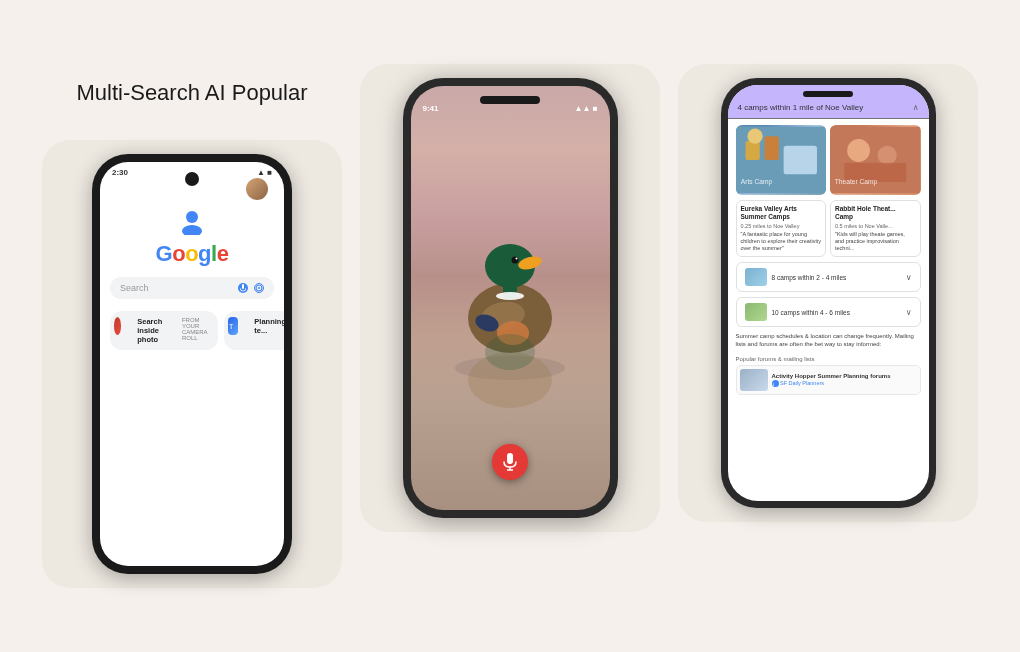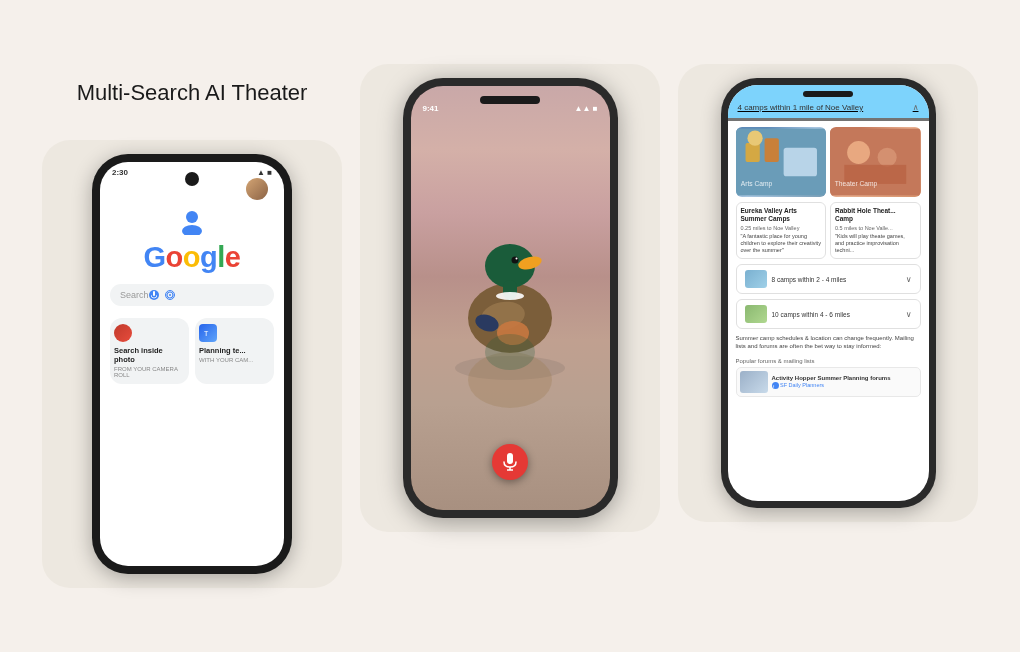--- a/index.html
+++ b/index.html
@@ -90,36 +90,37 @@
       font-weight: 600;
     }
     .phone-1-content {
       display: flex;
       flex-direction: column;
       align-items: center;
       padding: 20px 10px 10px;
       flex: 1;
     }
     .google-logo {
-      font-size: 29px;
+      font-size: 22px;
       font-weight: 700;
       letter-spacing: -0.5px;
       margin-bottom: 10px;
     }
     .g-blue { color: #4285F4; }
     .g-red { color: #EA4335; }
     .g-yellow { color: #FBBC05; }
     .g-green { color: #34A853; }
     .search-bar {
       width: 100%;
       background: #f1f3f4;
       border-radius: 20px;
       padding: 6px 10px;
       display: flex;
       align-items: center;
+      justify-content: space-between;
       margin-bottom: 12px;
     }
     .search-bar-text {
       font-size: 9px;
       color: #999;
     }
     .search-icons {
       display: flex;
       gap: 6px;
       align-items: center;
@@ -151,22 +152,21 @@
     }
     .action-btn {
       flex: 1;
       background: #f1f3f4;
       border-radius: 12px;
       padding: 6px 4px;
       font-size: 7px;
       color: #333;
       text-align: left;
       display: flex;
-      flex-direction: column;
-      gap: 2px;
+      gap: 16px;
     }
     .action-btn-title {
       font-size: 7.5px;
       font-weight: 600;
       color: #222;
     }
     .action-btn-sub {
       font-size: 6px;
       color: #888;
     }
@@ -280,27 +280,26 @@
       top: 6px;
       left: 50%;
       transform: translateX(-50%);
       width: 50px;
       height: 6px;
       background: #1a1a1a;
       border-radius: 3px;
       z-index: 10;
     }
     .phone-3-header {
-      background: #7dd3fc;
+      background: #c4b5fd;
       padding: 18px 10px 6px;
       display: flex;
       justify-content: space-between;
       align-items: center;
-      border-bottom: 3px solid #737373;
-      text-decoration: underline;
+      border-bottom: 1px solid #737373;
     }
     .phone-3-header-text {
       font-size: 8px;
       color: #333;
       font-weight: 500;
     }
     .phone-3-header-icon {
       font-size: 8px;
       color: #666;
     }
@@ -428,21 +427,21 @@
       color: #4285F4;
     }
   </style>
 </head>
 <body>
 
 <div class="main-container">
 
   <div class="card">
     <div class="card-title">Multi-Search
-AI Theater</div>
+AI Popular</div>
     <div class="phone-wrapper">
       <div class="phone-1">
         <div class="phone-1-screen">
           <div class="phone-1-notch"></div>
           <div class="phone-1-status">
             <span>2:30</span>
             <span>▲ ■</span>
           </div>
           <div class="phone-1-avatar"></div>
           <div class="phone-1-content">

